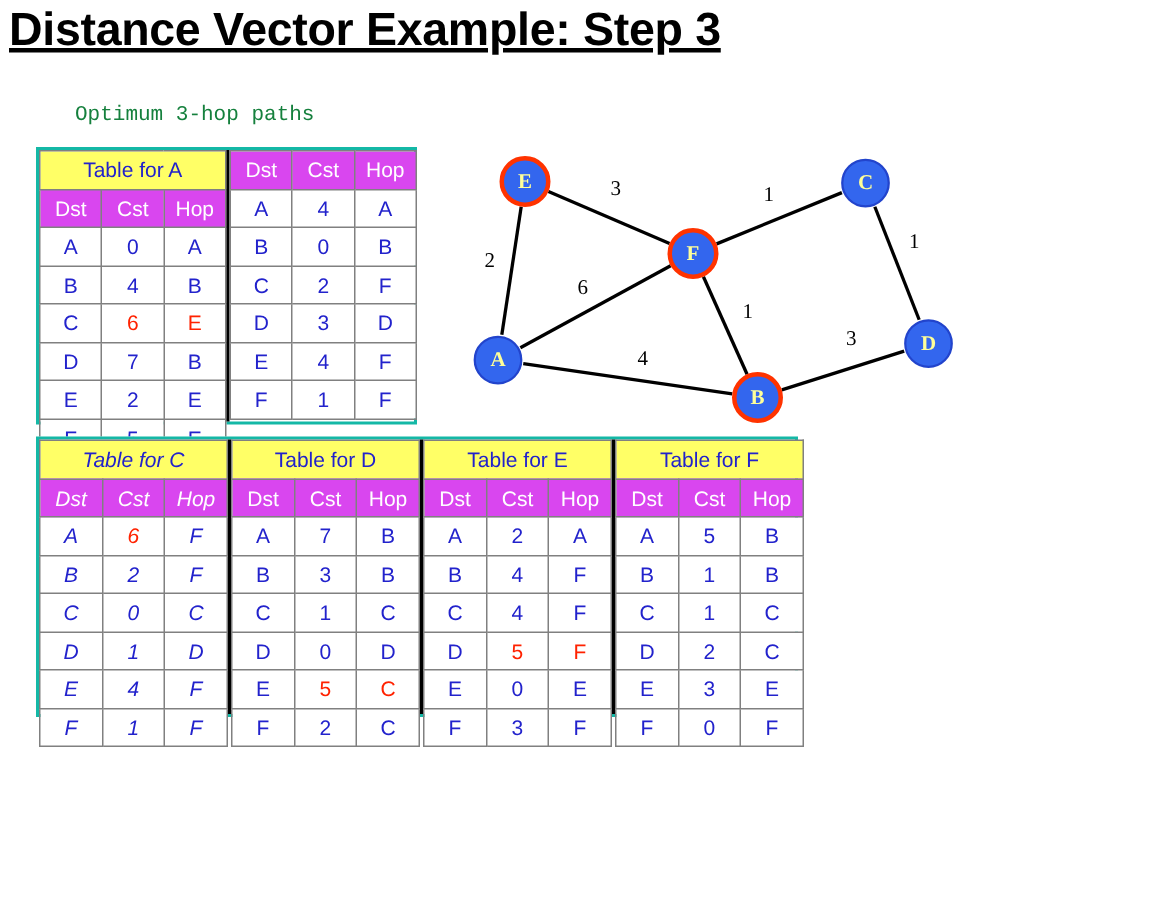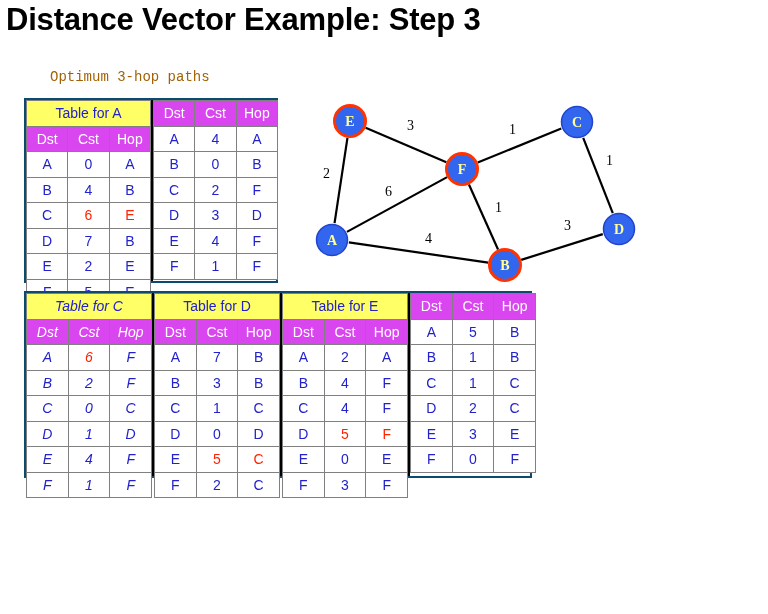--- a/index.html
+++ b/index.html
@@ -11,34 +11,35 @@
     overflow:hidden;
   }
   #page-title{
     position:absolute;
     left:6px; top:2px;
     font-size:31px;
     font-weight:bold;
     color:#000000;
     letter-spacing:-0.2px;
     font-family:"Liberation Sans", sans-serif;
+    text-decoration:underline;
   }
   #caption{
     position:absolute;
     left:50px; top:69px;
     font-size:14px;
-    color:#a16207;
+    color:#15803d;
     font-family:"Liberation Mono", monospace;
     white-space:pre;
   }
 
   
   .tbl-block{
     position:absolute;
-    border:2px solid #0c4a6e;
+    border:2px solid #14b8a6;
     box-sizing:border-box;
     background:#fff;
     justify-content:space-between;
   }
   table.dvtable{
     border-collapse:collapse;
     table-layout:fixed;
     width:100%;
   }
   table.dvtable td{
@@ -311,20 +312,23 @@
             <td class="val">F</td>
             <td class="val">3</td>
             <td class="val">F</td>
           </tr>
         </tbody>
       </table>
     </div>
     <div style="flex: 1 1 0px; border-left: 2px solid rgb(0, 0, 0);">
       <table class="dvtable" style="width: 126px;">
         <tbody>
+          <tr>
+            <td class="title-cell" colspan="3">Table for F</td>
+          </tr>
           <tr>
             <td class="hdr-cell">Dst</td>
             <td class="hdr-cell">Cst</td>
             <td class="hdr-cell">Hop</td>
           </tr>
           <tr>
             <td class="val">A</td>
             <td class="val">5</td>
             <td class="val">B</td>
           </tr>

